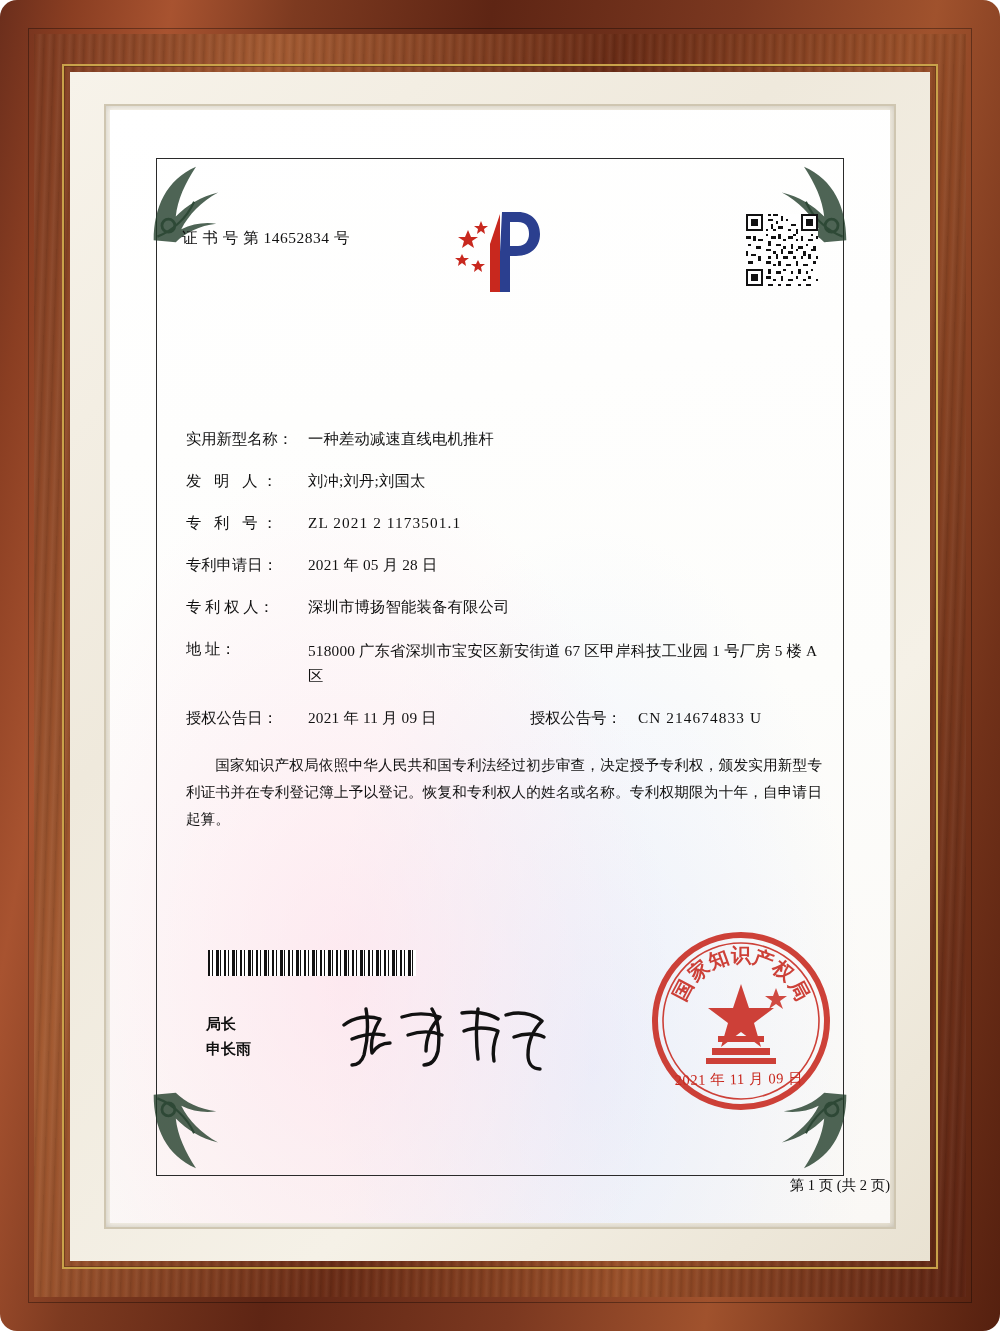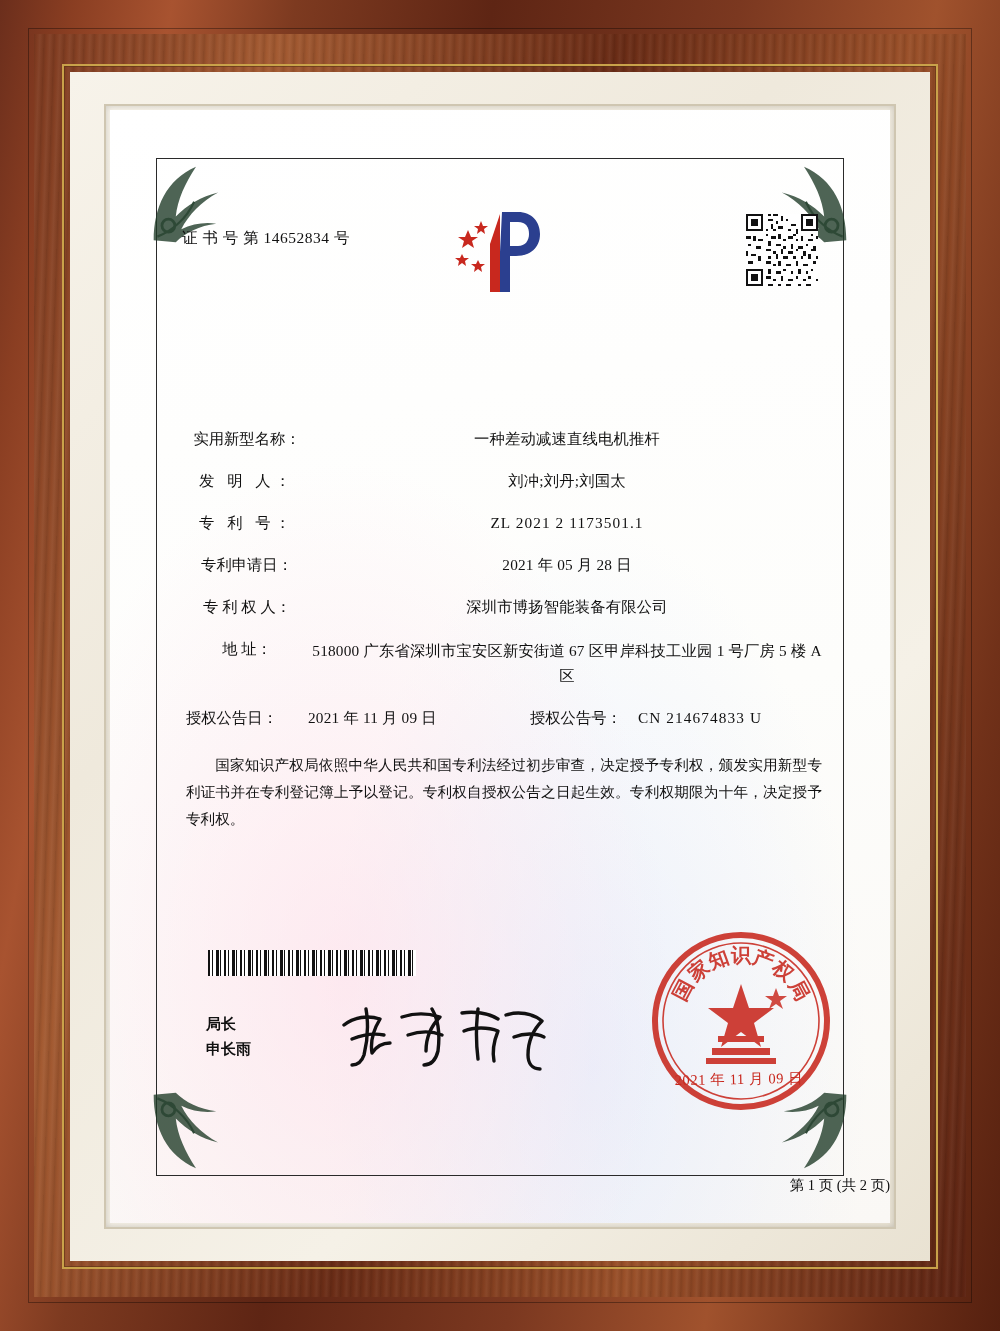--- a/index.html
+++ b/index.html
@@ -17,20 +17,21 @@
   
   .frame-outer {
     position: absolute;
     left: 0; top: 0;
     width: 1000px; height: 1331px;
     background:
       linear-gradient(100deg,
         #6b2e1c 0%, #8a3e22 6%, #a85330 14%, #7d3a20 24%,
         #5e2514 40%, #7b3820 60%, #a0522d 76%, #713119 90%, #55200f 100%);
     box-sizing: border-box;
+    border-radius: 17px;
   }
   .frame-bevel {
     position: absolute;
     left: 28px; top: 28px;
     width: 944px; height: 1275px;
     background:
       linear-gradient(115deg, #8f4526 0%, #b0673c 18%, #723venue 0%, #6d2e17 45%, #97512c 70%, #5d2413 100%);
     box-sizing: border-box;
     border: 1px solid rgba(0,0,0,0.35);
   }
@@ -140,21 +141,20 @@
     top: 318px;
     width: 640px;
     font-size: 15.3px;
     color: #111;
     line-height: 1.5;
   }
   .row {
     display: flex;
     align-items: flex-start;
     margin-bottom: 19px;
-    text-align: center;
   }
   .lbl {
     width: 122px;
     flex: 0 0 122px;
     letter-spacing: 0px;
     white-space: nowrap;
   }
   .lbl.sp2  { letter-spacing: 4.5px; }
   .val {
     flex: 1;
@@ -436,21 +436,21 @@
         </div>
         <div class="pair-right">
           <div class="lbl">授权公告号：</div>
           <div class="val mono">CN 214674833 U</div>
         </div>
       </div>
 
     </div>
 
     <div class="paras">
-      <p>国家知识产权局依照中华人民共和国专利法经过初步审查，决定授予专利权，颁发实用新型专利证书并在专利登记簿上予以登记。专利权自授权公告之日起生效。专利权期限为十年，决定授予专利权。</p>
+      <p>国家知识产权局依照中华人民共和国专利法经过初步审查，决定授予专利权，颁发实用新型专利证书并在专利登记簿上予以登记。恢复和专利权人的姓名或名称。专利权期限为十年，自申请日起算。</p>
     </div>
 
     <div class="barcode"></div>
 
     <div class="sig-block">
       <div>局长</div>
       <div>申长雨</div>
     </div>
 
     <svg class="sig-hand" viewBox="0 0 230 80">

